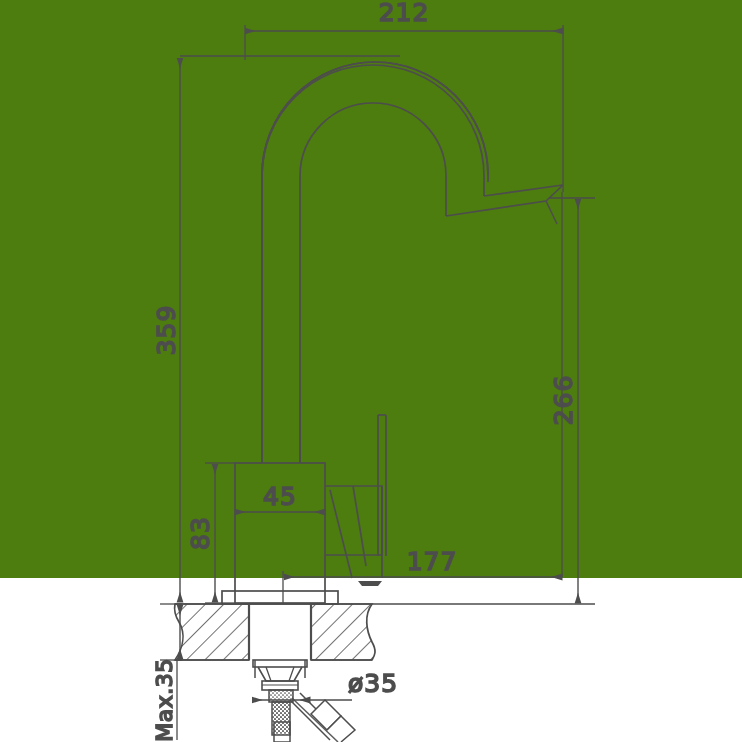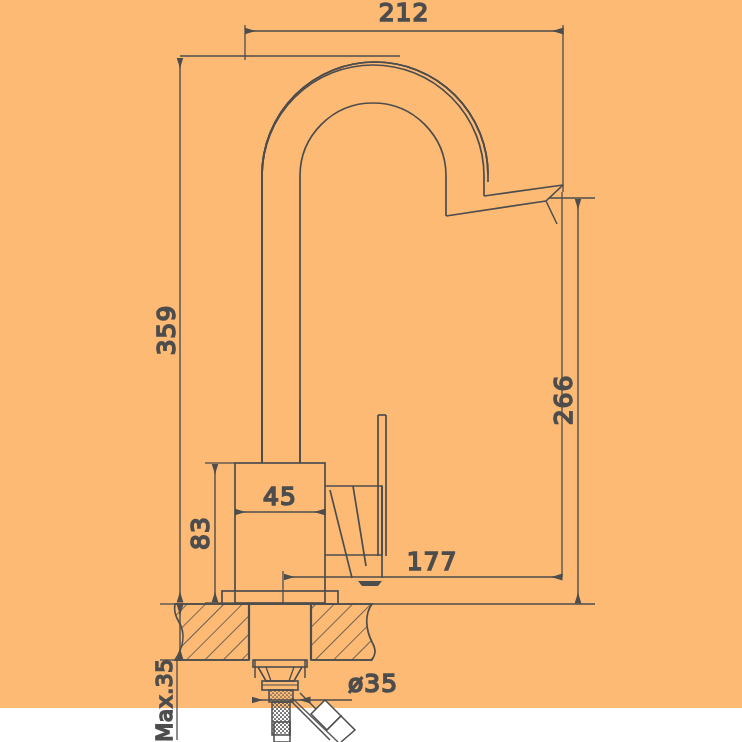--- a/index.html
+++ b/index.html
@@ -9,22 +9,22 @@
   }
   body {
     width: 742px;
     height: 742px;
     font-family: "DejaVu Sans", sans-serif;
     overflow: hidden;
   }
   #drawing-root {
     position: relative;
     width: 742px;
-    height: 708px;
-    background: #fdba74;
+    height: 578px;
+    background: #4d7c0f;
   }
   svg#tech-drawing {
     display: block;
     width: 742px;
     height: 742px;
   }
   .dim-text {
     font-family: "DejaVu Sans", sans-serif;
     font-size: 25px;
     fill: #4d4d4d;

